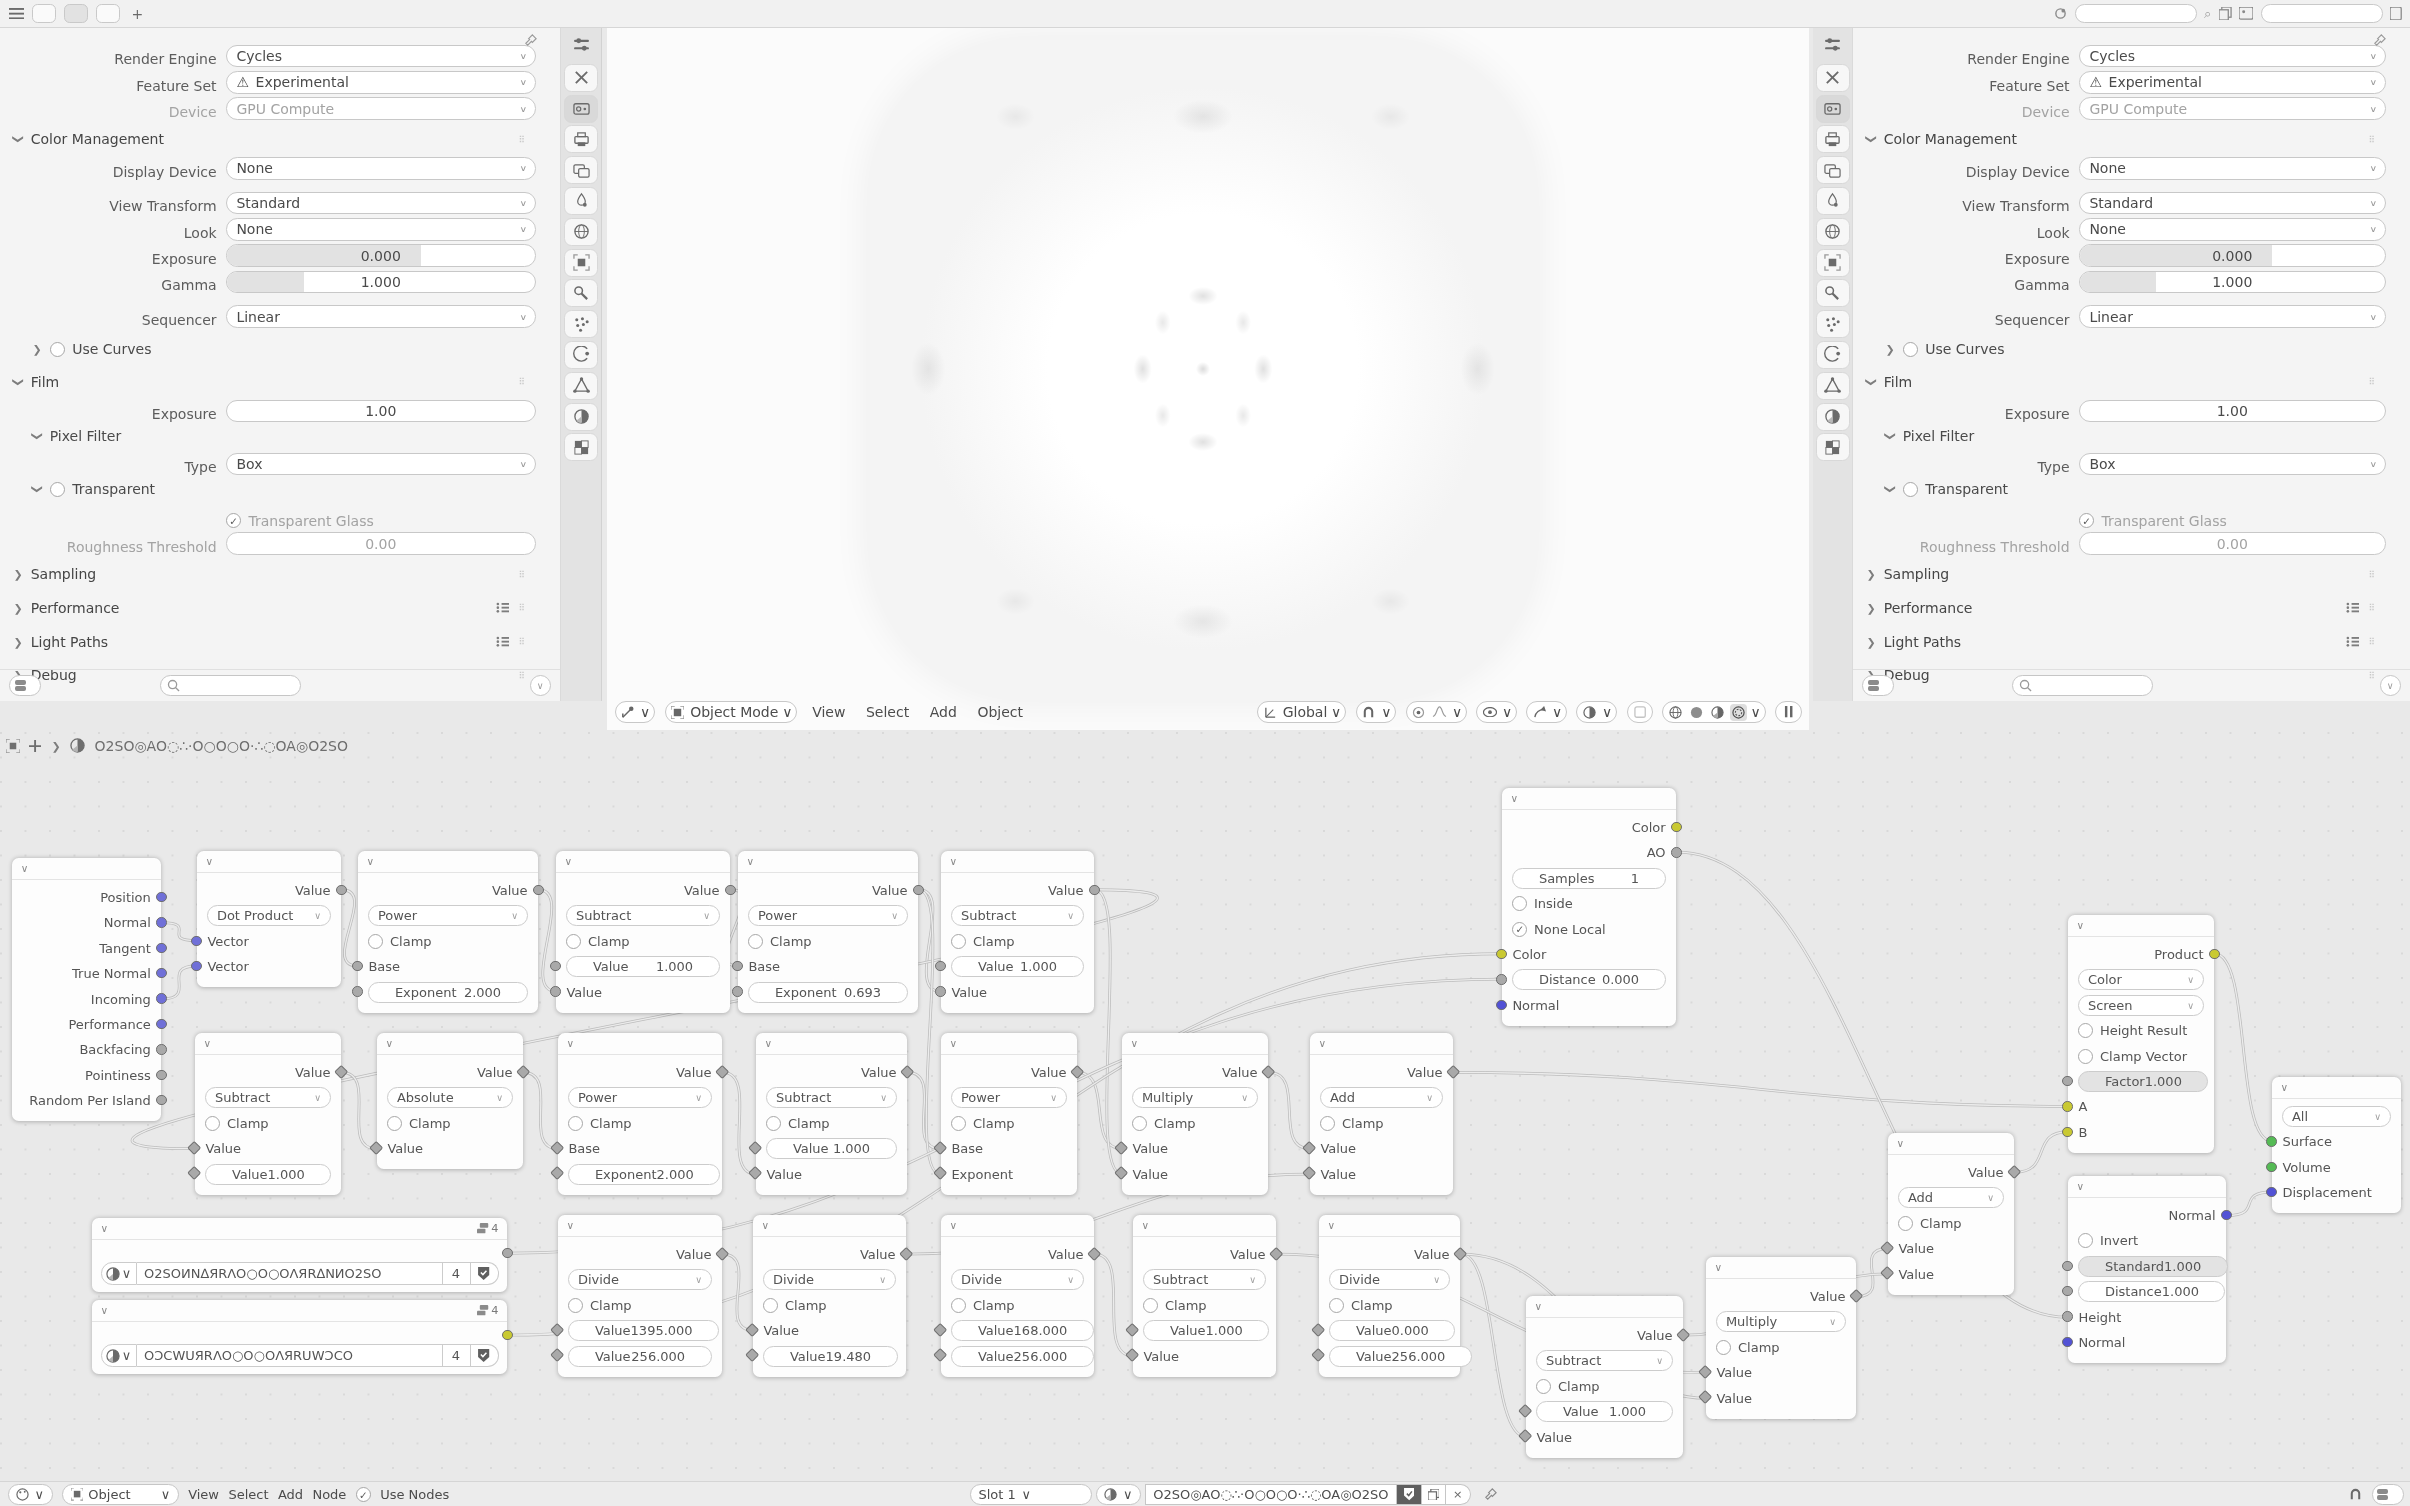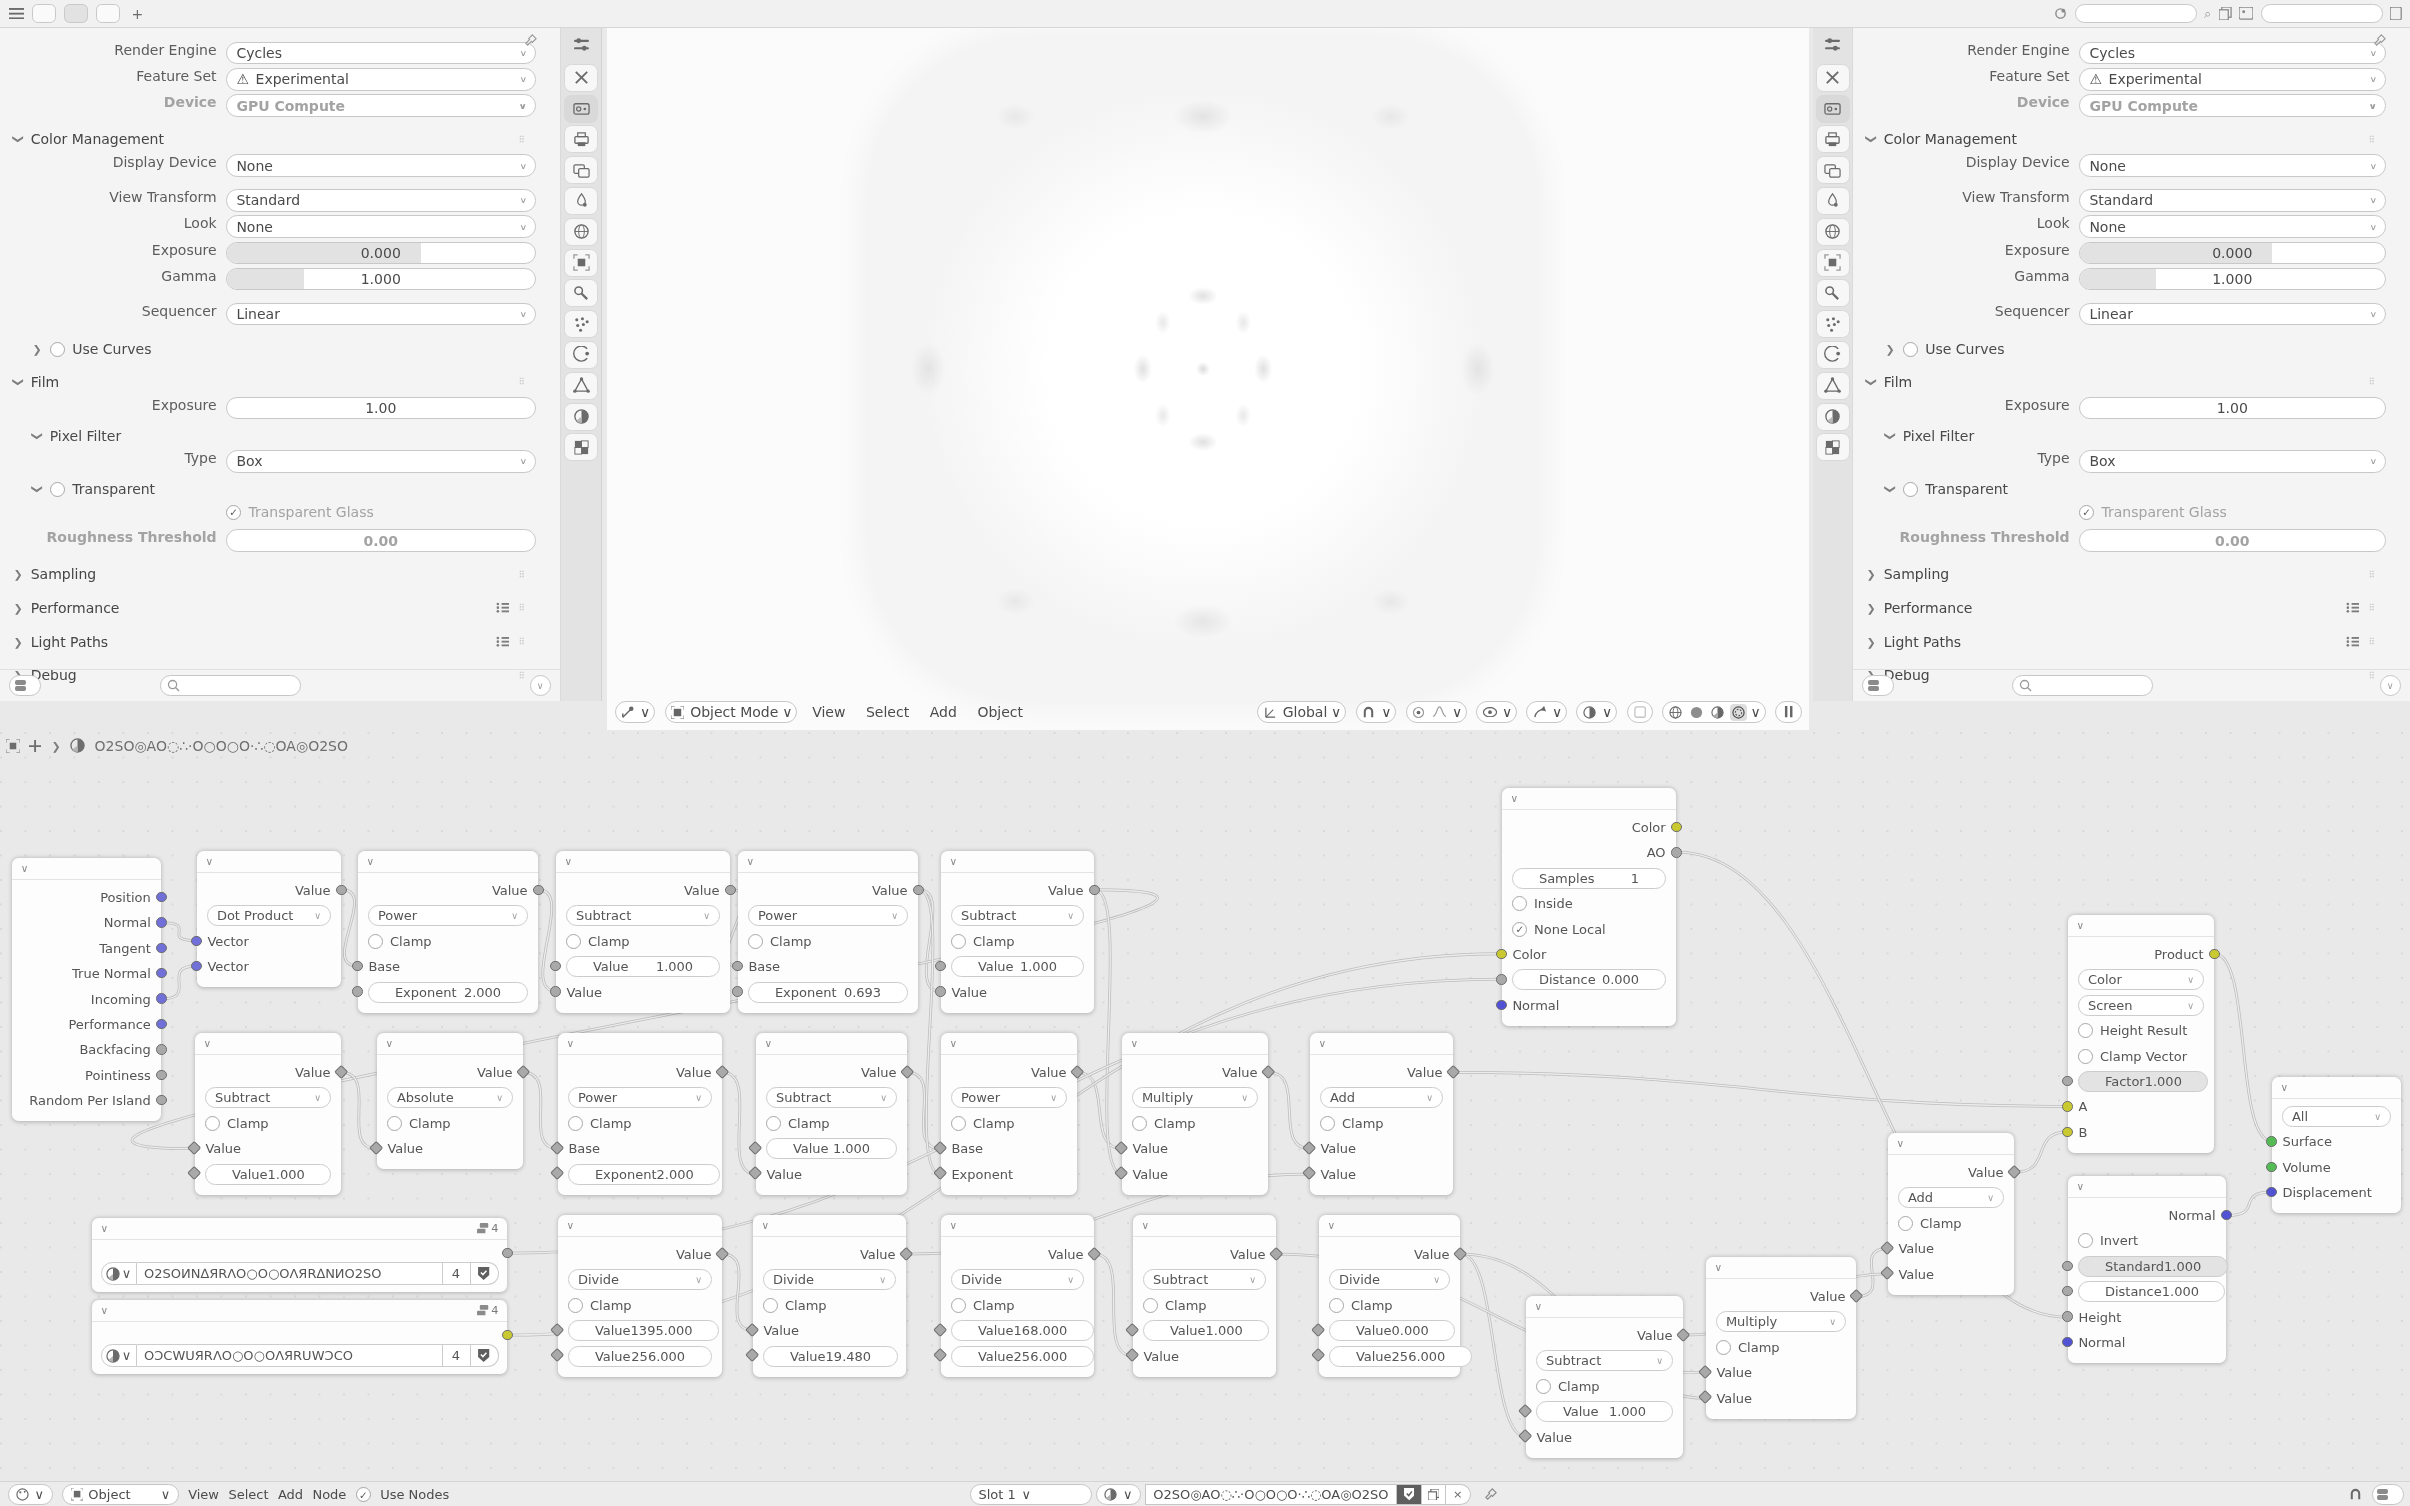--- a/index.html
+++ b/index.html
@@ -27,24 +27,24 @@
   .circle-chk { width:15px; height:15px; border:0.9px solid #a7a7a7; border-radius:50%; background:#fff;
     display:inline-flex; align-items:center; justify-content:center; font-size:10.4px; color:#5a5a5a; flex:0 0 15px; }
   .circle-chk.on::after { content:"✓"; }
   .dots-handle { color:#c9c9c9; font-size:9.4px; letter-spacing:0.9px; }
 
   
   .props-content { position:absolute; top:28px; height:673px; background:#f4f4f4; overflow:hidden; }
   #props-left-content { left:0; width:561px; border-right:0.9px solid #dadada; }
   #props-right-content { left:1853px; width:557px; }
   .props-rows { padding:13px 24.5px 0 0; }
-  .prow { display:flex; align-items:flex-start; height:25.4px; margin:0.9px 0; }
+  .prow { display:flex; align-items:flex-end; height:25.4px; margin:0.9px 0; }
   .plabel { flex:0 0 226px; text-align:right; padding-right:9.4px; color:#5c5c5c; white-space:nowrap; }
   .pctrl { flex:1; position:relative; }
-  .prow.dis .plabel, .prow.dis .pill { color:#a3a3a3;font-weight:bold; }
+  .prow.dis .plabel, .prow.dis .pill { color:#a3a3a3; }
   .slider-fill { position:absolute; left:0; top:0; bottom:0; background:#e2e2e2; }
   .pill .val-center { position:relative; width:100%; text-align:center; }
   .psec { display:flex; align-items:center; height:28px; padding:0 9.4px 0 13px; gap:7.5px; margin-top:5.6px; }
   .psec .slabel { color:#454545; }
   .psec .right { margin-left:auto; display:flex; gap:9.4px; align-items:center; }
   .psub { display:flex; align-items:center; height:26px; padding-left:32px; gap:7.5px; }
   .pspacer { height:7.5px; }
   .props-footer { position:absolute; left:0; bottom:0; width:100%; height:32px; display:flex; align-items:center;
     padding:0 9.4px; gap:9.4px; border-top:0.9px solid #e0e0e0; }
   .search-pill { width:141px; height:21px; border:0.9px solid #c6c6c6; border-radius:10.4px; background:#fff;

